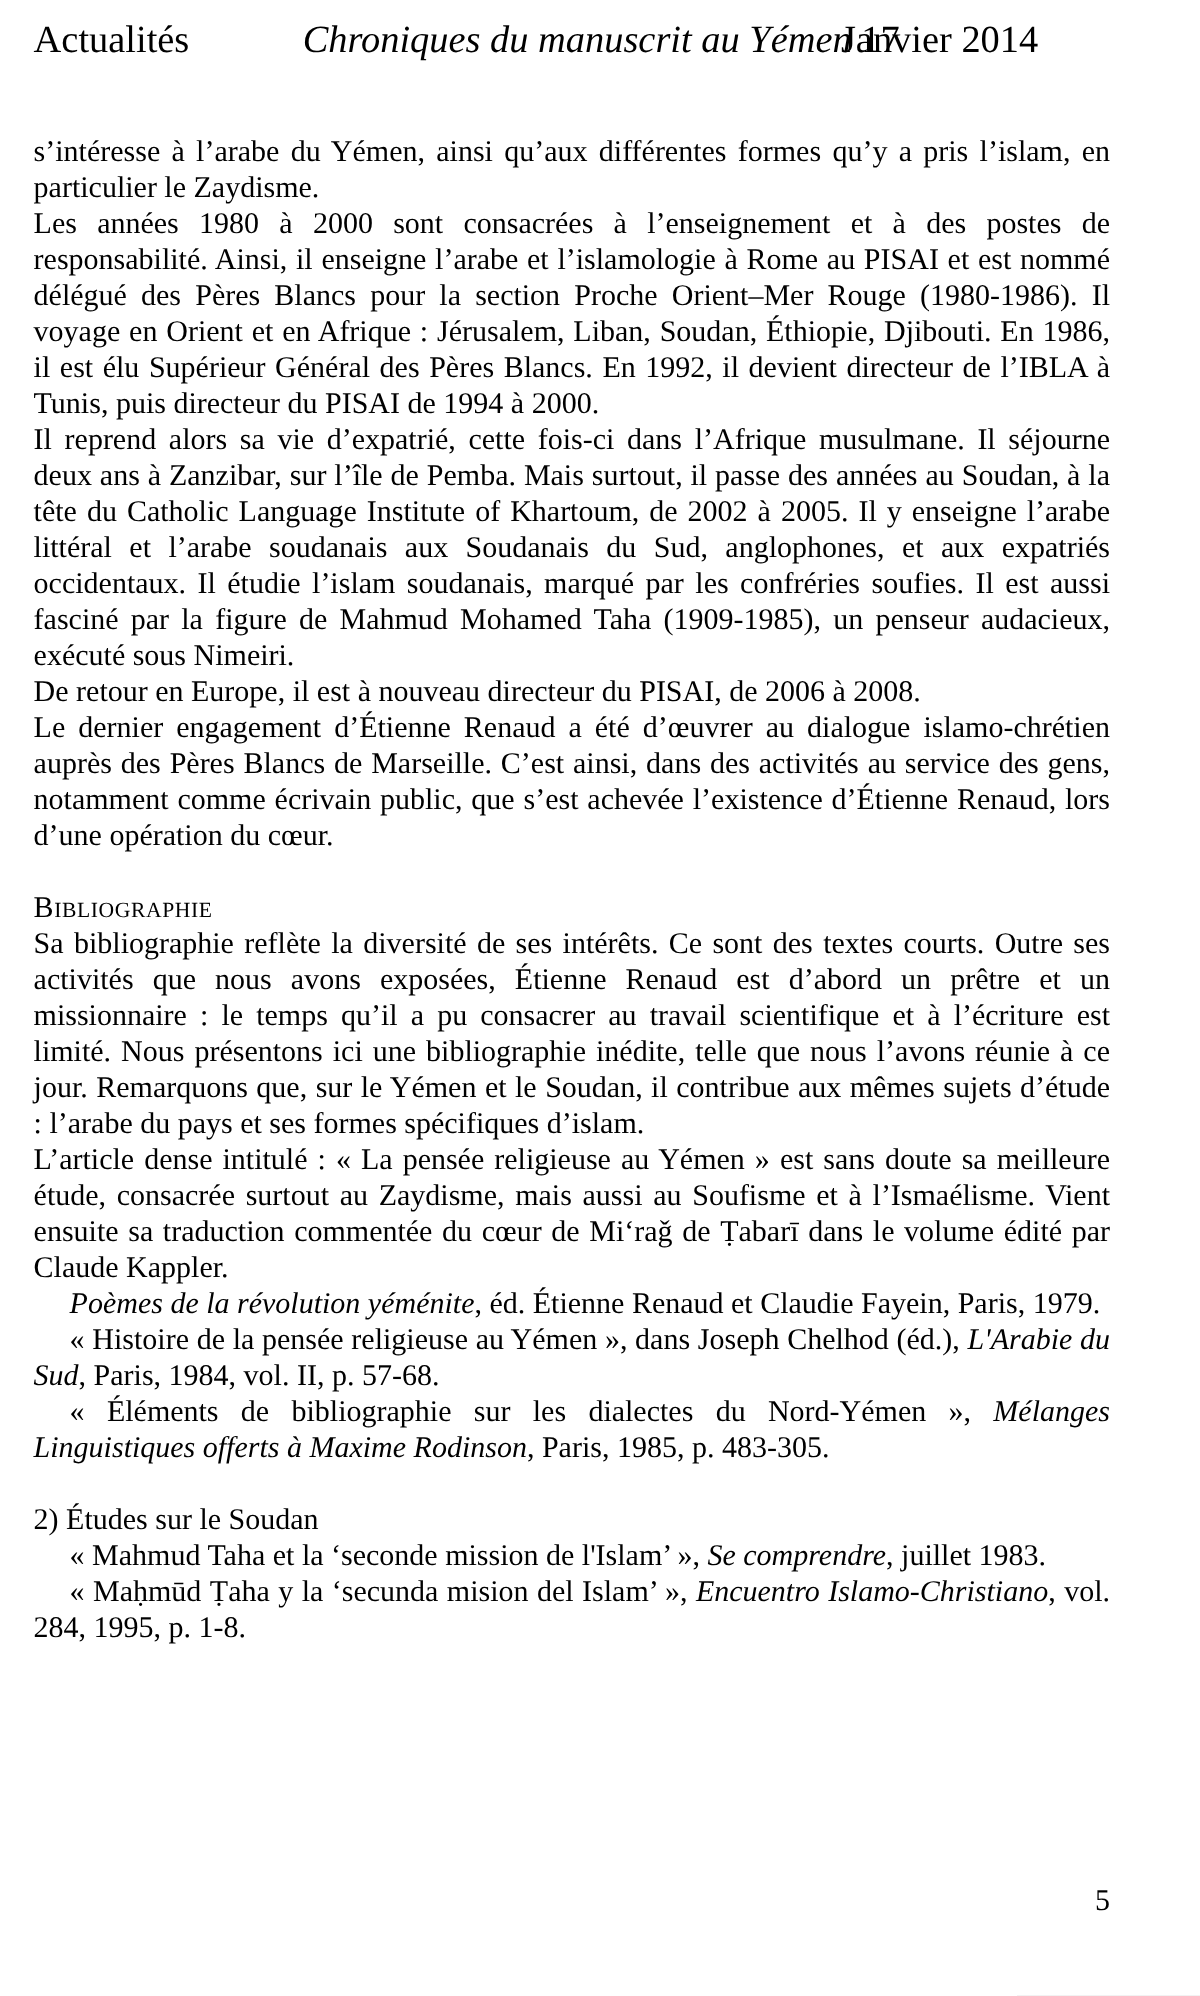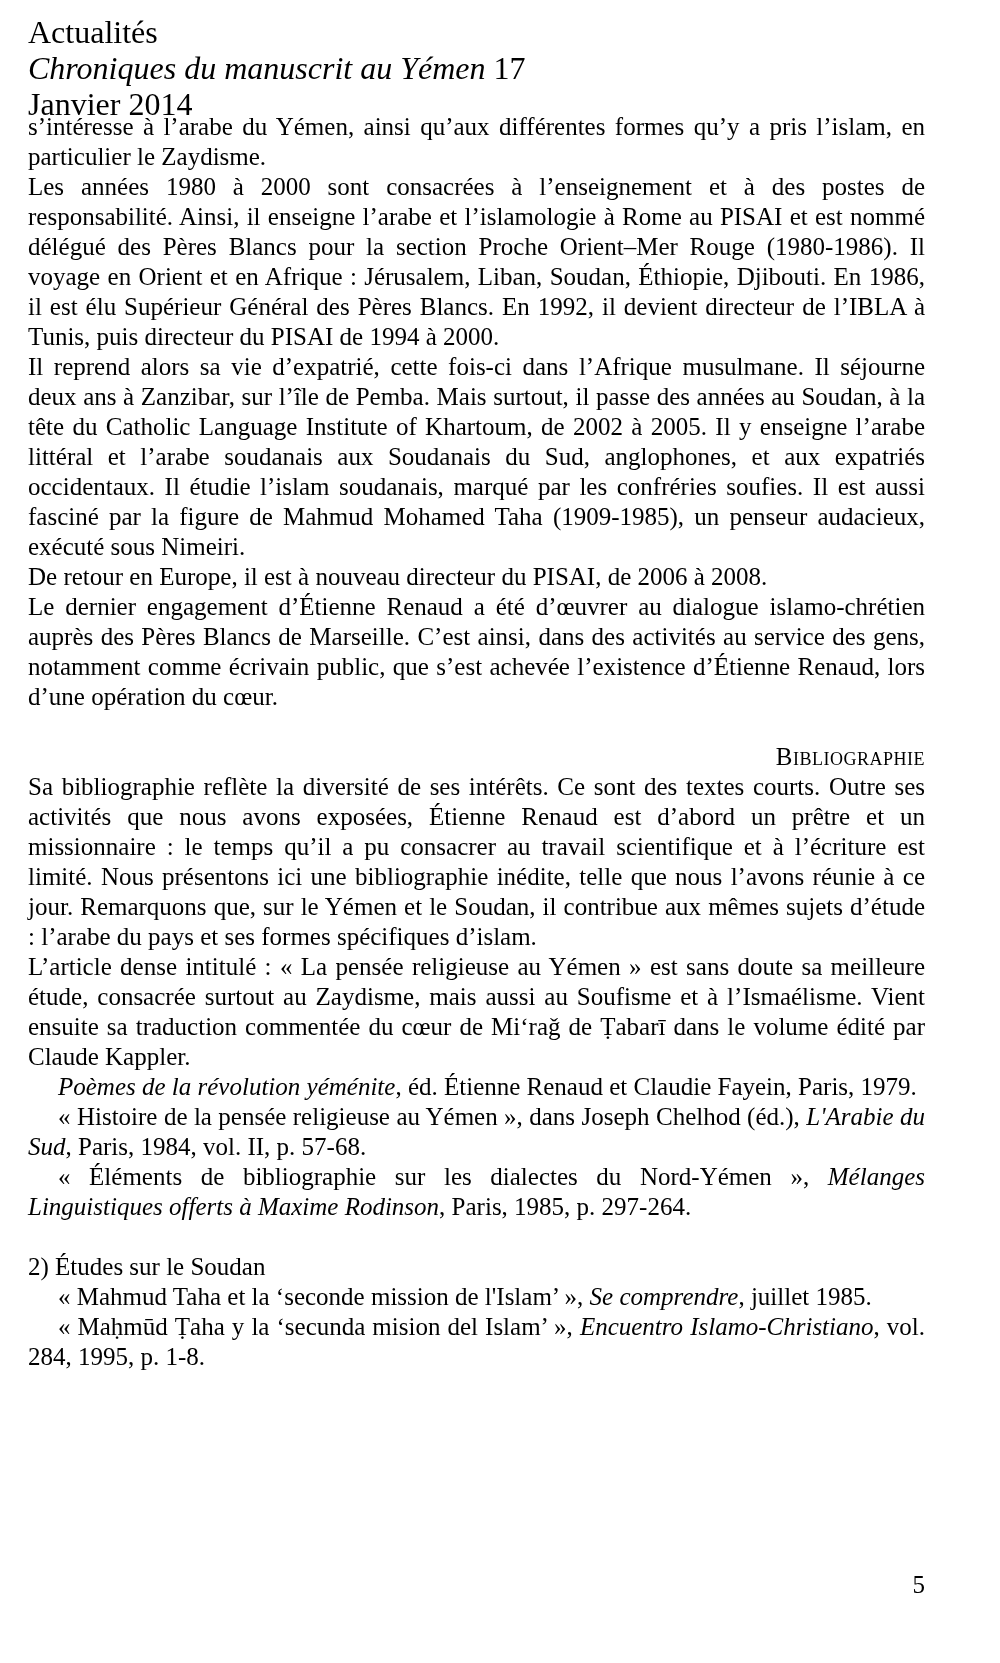--- a/index.html
+++ b/index.html
@@ -16,21 +16,20 @@
   .running-head {
     position: absolute;
     top: 14px;
     left: 28px;
     width: 897px;
     display: flex;
     align-items: baseline;
     font-size: 32px;
     line-height: 36px;
     white-space: nowrap;
-    flex-direction: column;
   }
   .rh-left  { width: 25%; text-align: left; }
   .rh-center{ width: 50%; text-align: center; font-family: Liberation Serif, serif; }
   .rh-right { width: 25%; }
   .rh-center i { font-style: italic; }
 
   .body-text {
     position: absolute;
     top: 112px;
     left: 28px;
@@ -40,21 +39,21 @@
     text-align: justify;
   }
   .para { margin: 0; }
   .sc-heading {
     margin: 30px 0 0 0;
     font-size: 25px;
     line-height: 30px;
     font-weight: normal;
     font-variant: small-caps;
     letter-spacing: 0.5px;
-    text-align: right;
+    text-align: left;
   }
   .list-heading {
     margin: 30px 0 0 0;
     font-size: 25px;
     line-height: 30px;
     font-weight: normal;
     text-align: left;
   }
   .entry { margin: 0; text-indent: 30px; }
   .entry i, .ital { }
@@ -86,22 +85,22 @@
     <p class="para">Il reprend alors sa vie d’expatrié, cette fois-ci dans l’Afrique musulmane. Il séjourne deux ans à Zanzibar, sur l’île de Pemba. Mais surtout, il passe des années au Soudan, à la tête du Catholic Language Institute of Khartoum, de 2002 à 2005. Il y enseigne l’arabe littéral et l’arabe soudanais aux Soudanais du Sud, anglophones, et aux expatriés occidentaux. Il étudie l’islam soudanais, marqué par les confréries soufies. Il est aussi fasciné par la figure de Mahmud Mohamed Taha (1909-1985), un penseur audacieux, exécuté sous Nimeiri.</p>
     <p class="para">De retour en Europe, il est à nouveau directeur du PISAI, de 2006 à 2008.</p>
     <p class="para">Le dernier engagement d’Étienne Renaud a été d’œuvrer au dialogue islamo-chrétien auprès des Pères Blancs de Marseille. C’est ainsi, dans des activités au service des gens, notamment comme écrivain public, que s’est achevée l’existence d’Étienne Renaud, lors d’une opération du cœur.</p>
 
     <h2 class="sc-heading">Bibliographie</h2>
     <p class="para">Sa bibliographie reflète la diversité de ses intérêts. Ce sont des textes courts. Outre ses activités que nous avons exposées, Étienne Renaud est d’abord un prêtre et un missionnaire : le temps qu’il a pu consacrer au travail scientifique et à l’écriture est limité. Nous présentons ici une bibliographie inédite, telle que nous l’avons réunie à ce jour. Remarquons que, sur le Yémen et le Soudan, il contribue aux mêmes sujets d’étude : l’arabe du pays et ses formes spécifiques d’islam.</p>
     <p class="para">L’article dense intitulé : « La pensée religieuse au Yémen » est sans doute sa meilleure étude, consacrée surtout au Zaydisme, mais aussi au Soufisme et à l’Ismaélisme. Vient ensuite sa traduction commentée du cœur de Mi‘raǧ de Ṭabarī dans le volume édité par Claude Kappler.</p>
 
     <p class="entry"><span></span><i>Poèmes de la révolution yéménite</i><span>, éd. Étienne Renaud et Claudie Fayein, Paris, 1979.</span></p>
     <p class="entry"><span>« Histoire de la pensée religieuse au Yémen », dans Joseph Chelhod (éd.), </span><i>L'Arabie du Sud</i><span>, Paris, 1984, vol. II, p. 57-68.</span></p>
-    <p class="entry"><span>« Éléments de bibliographie sur les dialectes du Nord-Yémen », </span><i>Mélanges Linguistiques offerts à Maxime Rodinson</i><span>, Paris, 1985, p. 297-264.</span></p>
+    <p class="entry"><span>« Éléments de bibliographie sur les dialectes du Nord-Yémen », </span><i>Mélanges Linguistiques offerts à Maxime Rodinson</i><span>, Paris, 1985, p. 483-305.</span></p>
 
     <h3 class="list-heading">2) Études sur le Soudan</h3>
-    <p class="entry"><span>« Mahmud Taha et la ‘seconde mission de l'Islam’ », </span><i>Se comprendre</i><span>, juillet 1985.</span></p>
+    <p class="entry"><span>« Mahmud Taha et la ‘seconde mission de l'Islam’ », </span><i>Se comprendre</i><span>, juillet 1983.</span></p>
     <p class="entry"><span>« Maḥmūd Ṭaha y la ‘secunda mision del Islam’ », </span><i>Encuentro Islamo-Christiano</i><span>, vol. 284, 1995, p. 1-8.</span></p>
   </main>
 
   <div class="folio">5</div>
 
 </div>
 
 </body></html>

